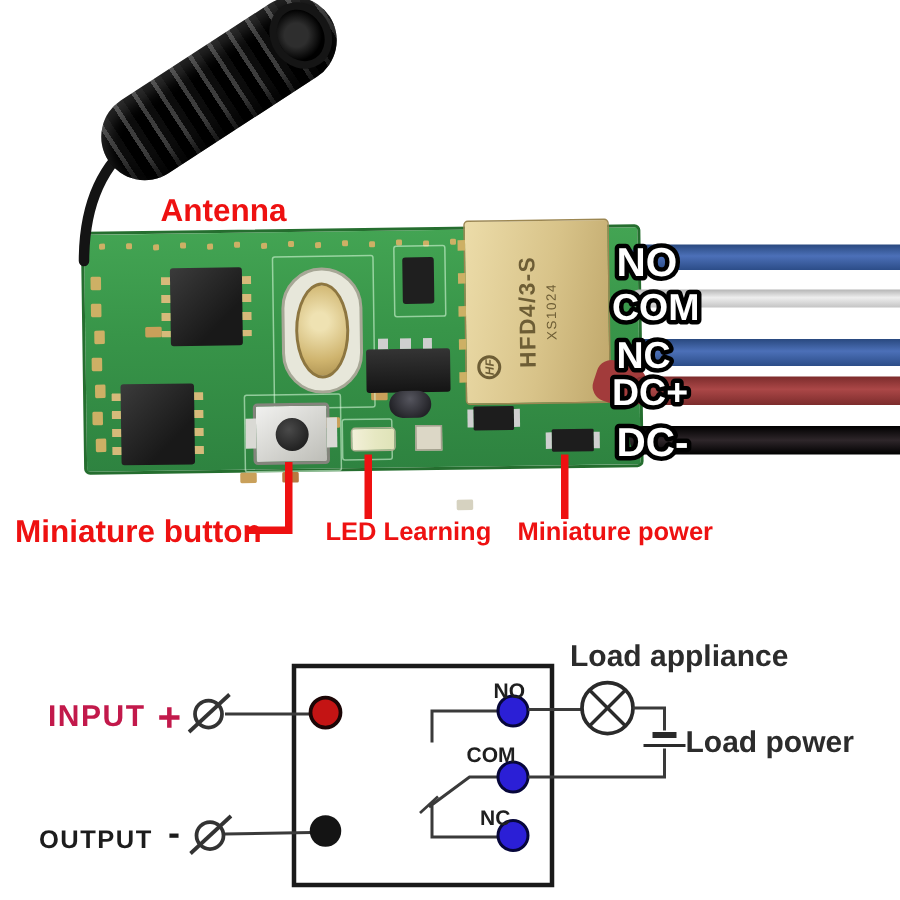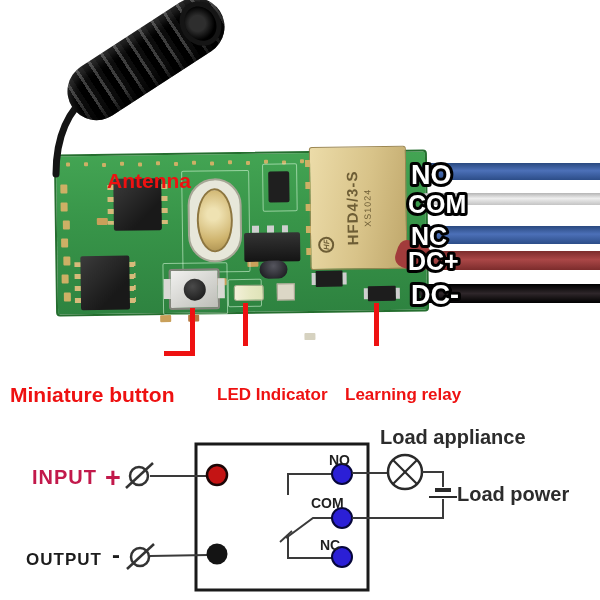--- a/index.html
+++ b/index.html
@@ -10,21 +10,21 @@
   
   .antenna-coil{left:58px;top:30px;width:176px;height:58px;border-radius:29px;
     transform:rotate(-33deg);z-index:6;
     background:repeating-linear-gradient(90deg,#000 0 7px,#3d3d3d 7px 10px,#0c0c0c 10px 15px);
     box-shadow:inset 0 7px 9px rgba(255,255,255,.14), inset 0 -9px 11px rgba(0,0,0,.65);}
   .antenna-cap{right:3px;top:6px;width:40px;height:46px;border-radius:50%;box-sizing:border-box;
     background:radial-gradient(circle at 42% 45%, #2e2e2e 0 30%, #000 65%);border:5px solid #151515;}
   .antenna-wire-svg{left:0;top:0;z-index:5;}
 
   
-  .callout{color:#ee1111;font-weight:bold;z-index:12;white-space:nowrap;margin-top:40px;}
+  .callout{color:#ee1111;font-weight:bold;z-index:12;white-space:nowrap;}
   .antenna-label{left:107px;top:129px;font-size:21px;}
   .learning-label{left:10px;top:343px;font-size:21px;}
   .led-label{left:217px;top:345px;font-size:17px;}
   .relay-label{left:345px;top:345px;font-size:17px;}
   .ann{background:#ee1111;z-index:11;}
   .ln-learn-v{left:190px;top:308px;width:5px;height:48px;}
   .ln-learn-h{left:164px;top:351px;width:30px;height:5px;}
   .ln-led{left:243px;top:303px;width:5px;height:43px;}
   .ln-relay{left:374px;top:303px;width:5px;height:43px;}
 
@@ -162,22 +162,22 @@
     <text x="411" y="245" font-size="25">NC</text>
     <text x="408" y="270" font-size="25">DC+</text>
     <text x="411" y="304" font-size="27">DC-</text>
   </svg>
 
   <div class="abs ann ln-learn-v"></div>
   <div class="abs ann ln-learn-h"></div>
   <div class="abs ann ln-led"></div>
   <div class="abs ann ln-relay"></div>
   <div class="abs callout learning-label">Miniature button</div>
-  <div class="abs callout led-label">LED Indicator</div>
-  <div class="abs callout relay-label">Learning relay</div>
+  <div class="abs callout led-label">LED Learning</div>
+  <div class="abs callout relay-label">Miniature power</div>
 
   <svg class="abs schematic" width="600" height="182" viewBox="0 418 600 182">
 
     <rect x="196" y="444" width="172" height="146" fill="#ffffff" stroke="#1a1a1a" stroke-width="3"></rect>
 
     <g>
       <line class="ink" x1="150" y1="476" x2="208" y2="476"></line>
       <circle cx="139" cy="476" r="9" fill="none" stroke="#333" stroke-width="2.5"></circle>
       <line x1="126" y1="488" x2="153" y2="463" stroke="#333" stroke-width="2.5"></line>
     </g>

